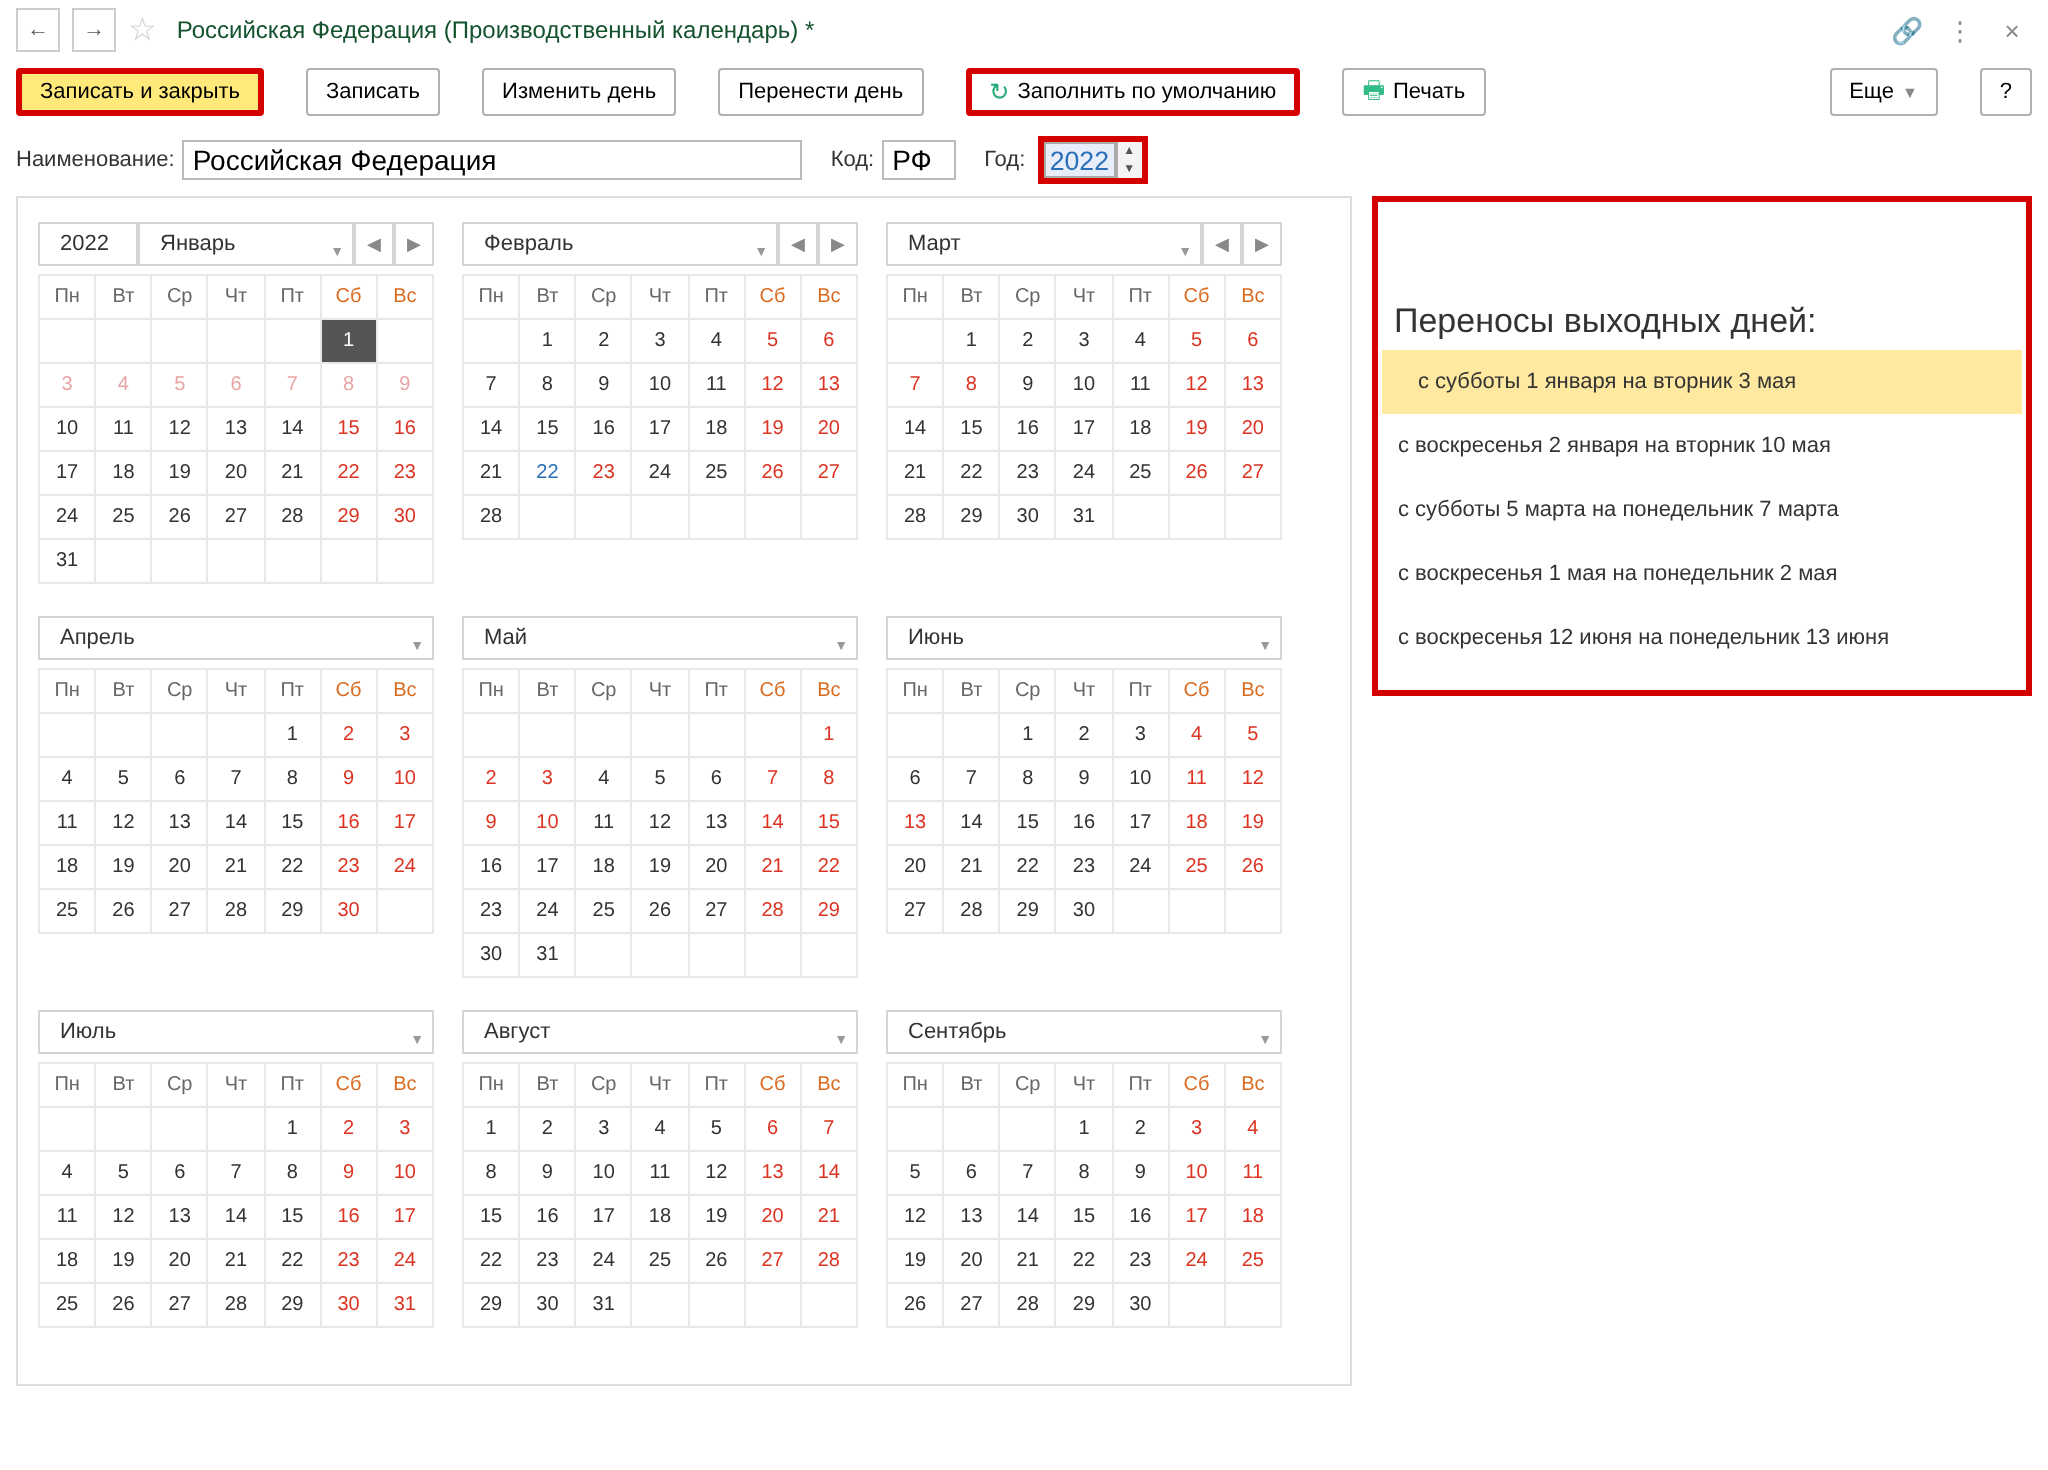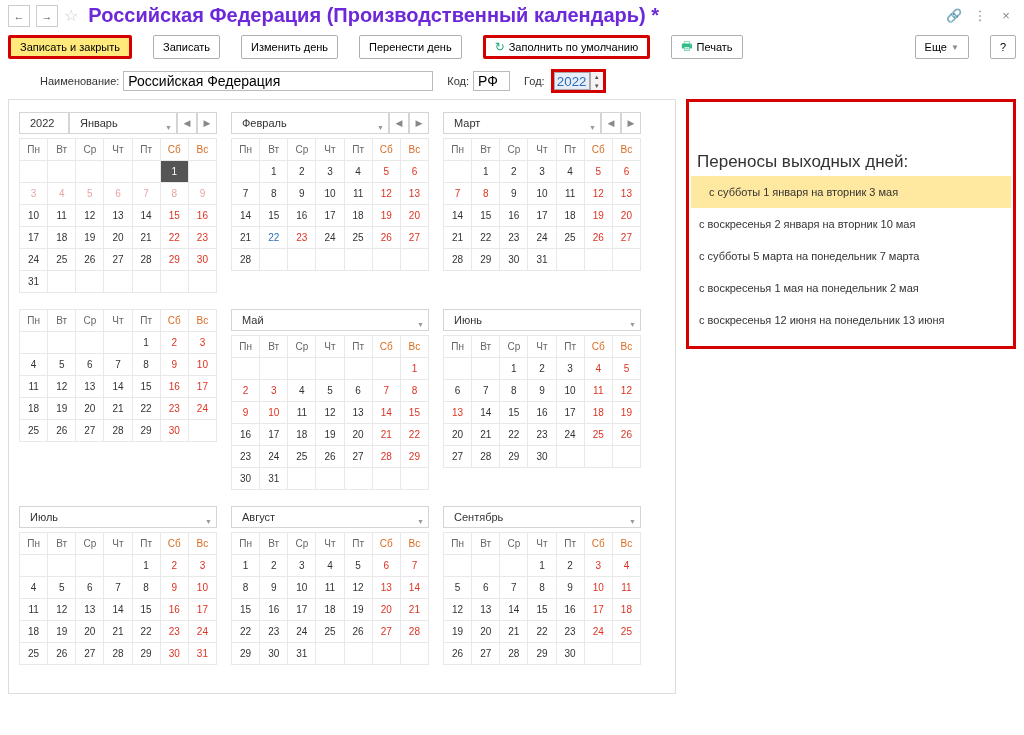--- a/index.html
+++ b/index.html
@@ -1,28 +1,28 @@
 <!DOCTYPE html>
 <html><head>
 <meta charset="utf-8">
 <style>
 * { box-sizing: border-box; margin: 0; padding: 0; }
 body { font-family: Arial, sans-serif; font-size: 11px; background: #fff; color: #333; width: 1024px; }
 .titlebar { display: flex; align-items: center; padding: 4px 8px; gap: 6px; }
 .nav-btn { width: 22px; height: 22px; border: 1px solid #ccc; background: #fff; display: flex; align-items: center; justify-content: center; font-size: 11px; color: #555; cursor: pointer; }
 .star { color: #ccc; font-size: 16px; }
-.title { font-size: 20px; color: #6d28d9; font-weight: bold; margin-left: 4px; }
+.title { font-size: 12px; color: #14532d; font-weight: normal; margin-left: 4px; }
 .title-right { margin-left: auto; display: flex; gap: 6px; align-items: center; }
 .icon-btn { width: 20px; height: 20px; display: flex; align-items: center; justify-content: center; color: #888; font-size: 13px; cursor: pointer; }
 .toolbar { display: flex; align-items: center; padding: 4px 8px; gap: 21px; }
 .btn { border: 1px solid #b0b0b0; background: #fff; padding: 3px 9px; font-size: 11px; cursor: pointer; border-radius: 2px; height: 24px; display: flex; align-items: center; gap: 4px; }
 .btn-primary { background: #ffe97a; border: 3px solid #d40000; font-weight: normal; }
 .btn-fill { border: 3px solid #d40000; }
 .btn-right { margin-left: auto; }
-.fields { display: flex; align-items: center; padding: 6px 8px; gap: 4px; margin-left: 32px; }
+.fields { display: flex; align-items: center; padding: 6px 8px; gap: 4px; }
 .field-label { font-size: 11px; color: #333; }
 .field-input { border: 1px solid #bbb; padding: 2px 4px; font-size: 14px; height: 20px; }
 .name-input { width: 310px; }
 .code-input { width: 37px; }
 .year-wrap { border: 3px solid #d40000; display: inline-flex; align-items: center; margin-left: 2px; }
 .year-input { width: 36px; text-align: center; color: #2a6fb7; border: 1px solid #aaa; background: #e7eef9; height: 18px; }
 .spinner { display: flex; flex-direction: column; border-left: 1px solid #aaa; }
 .spin-btn { width: 12px; height: 9px; font-size: 6px; display: flex; align-items: center; justify-content: center; color: #555; cursor: pointer; border: none; background: #f4f4f4; }
 .main { display: flex; padding: 0 8px; gap: 10px; }
 .calendar-area { border: 1px solid #ddd; padding: 12px 10px; flex: 1; }
@@ -314,20 +314,23 @@
                 <td class="empty"></td>
                 <td class="empty"></td>
                 <td class="empty"></td>
               </tr>
             </tbody>
           </table>
         </div>
       </div>
       <div class="month-row">
         <div class="month">
+          <div class="month-header">
+            <div class="month-name">Апрель<span class="drop-arrow">▼</span></div>
+          </div>
           <table class="cal-table">
             <thead>
               <tr>
                 <th>Пн</th>
                 <th>Вт</th>
                 <th>Ср</th>
                 <th>Чт</th>
                 <th>Пт</th>
                 <th class="wknd">Сб</th>
                 <th class="wknd">Вс</th>

